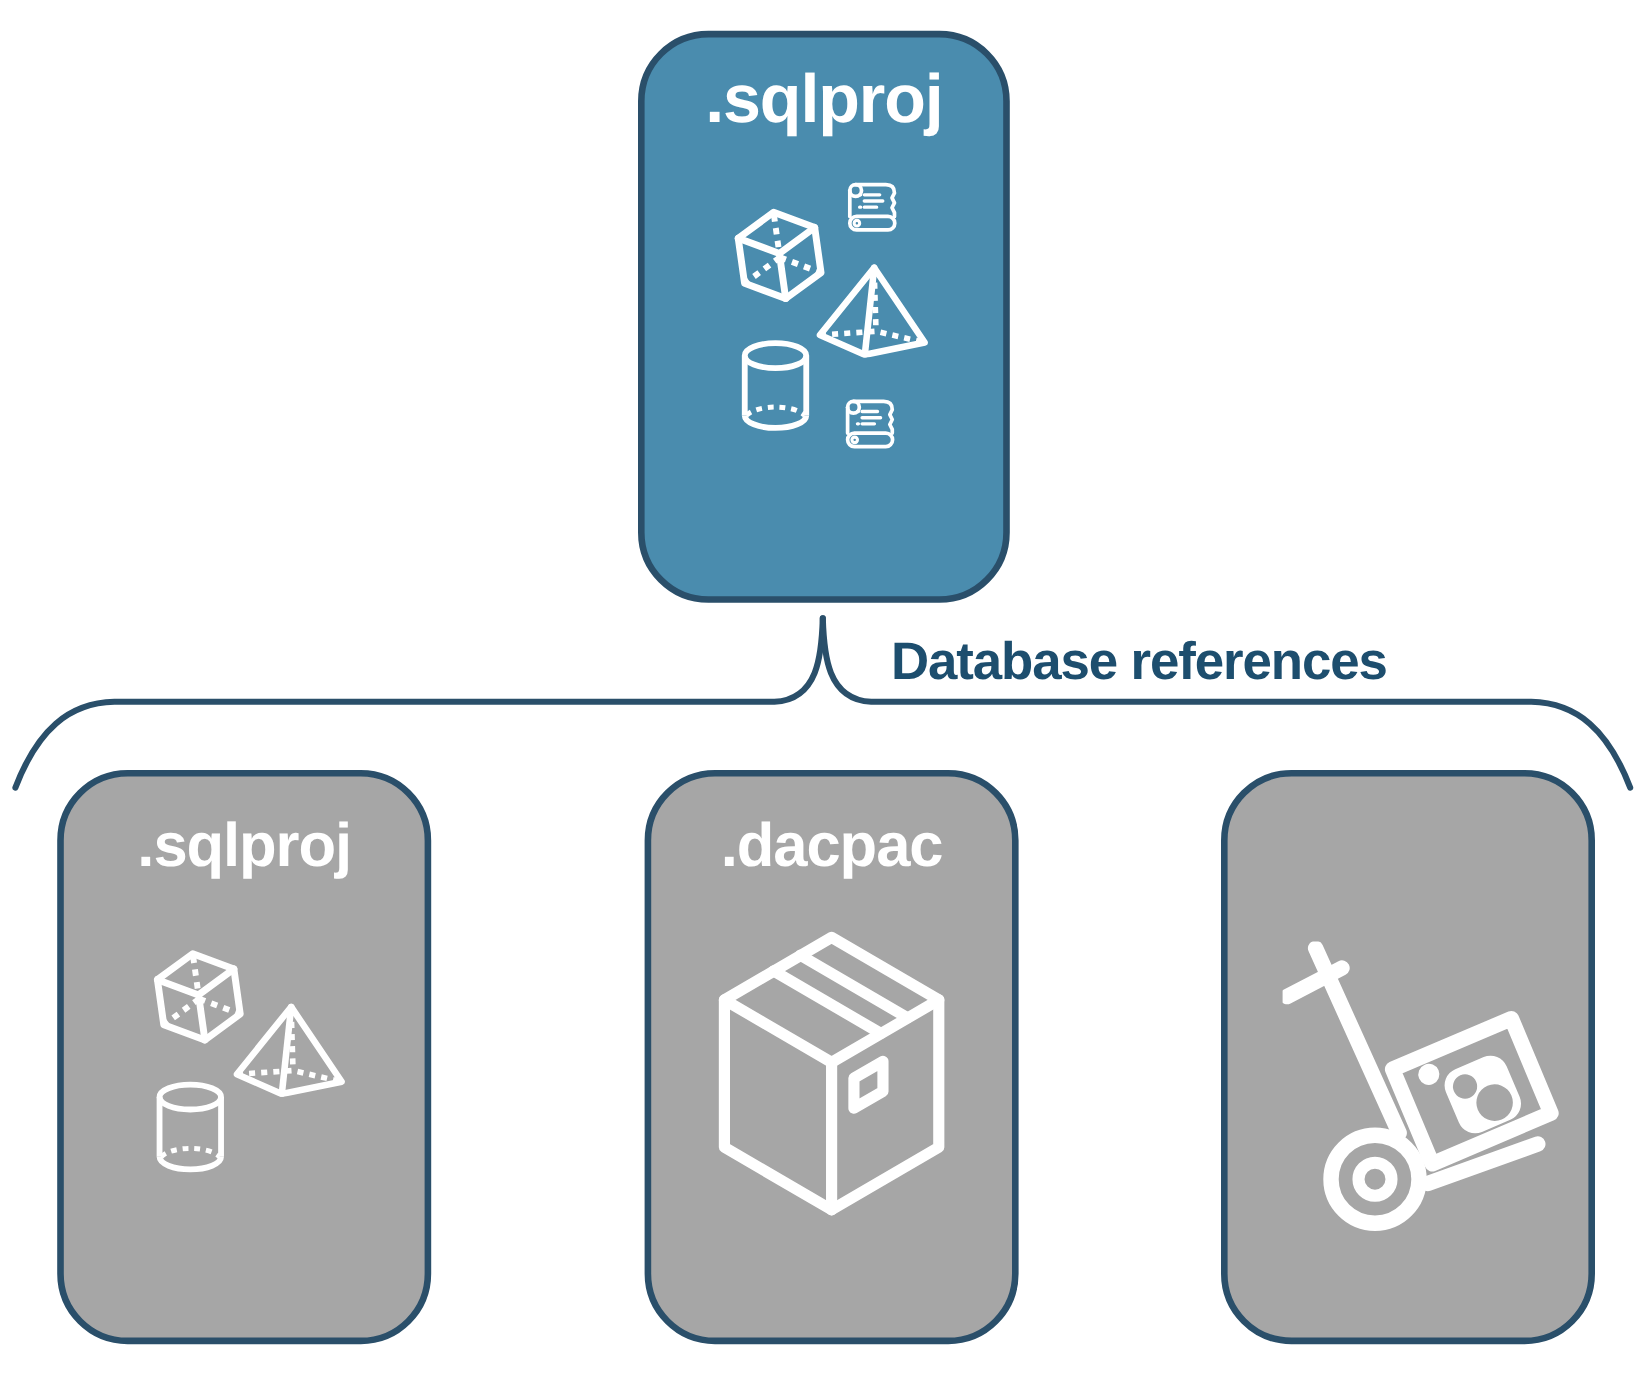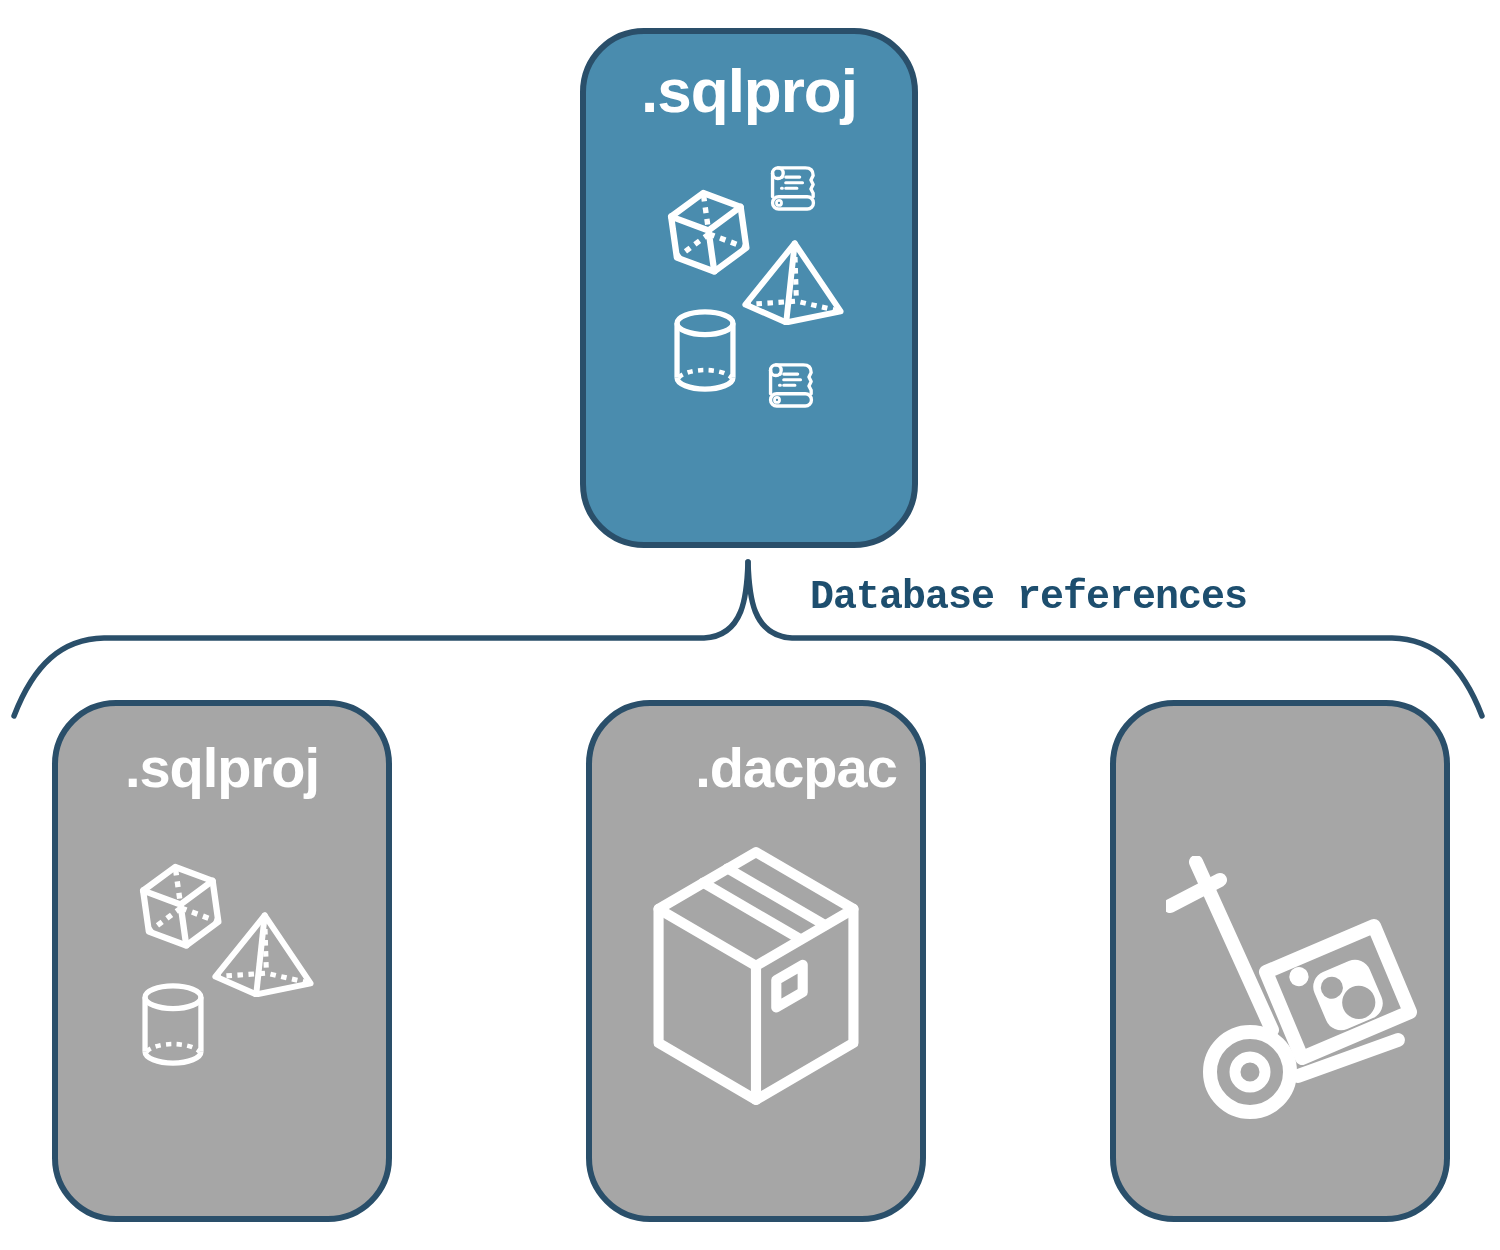--- a/index.html
+++ b/index.html
@@ -41,35 +41,34 @@
     text-align: center;
     color: var(--node-label-color, #ffffff);
     font-weight: bold;
     line-height: 1;
     letter-spacing: -1px;
     user-select: none;
   }
   .root-label  { left: 580px; top: 60px;  width: 338px; font-size: 62px; }
   .child-label { top: 740px; width: 340px; font-size: 56px; }
   .child-label-1 { left: 52px; }
-  .child-label-2 { left: 586px; padding-left: 40px; }
+  .child-label-2 { left: 586px; }
   .child-label-3 { left: 1110px; }
 
   .connector-label {
     position: absolute;
     left: 810px; top: 578px;
     width: 480px;
-    font-size: 40px;
+    font-size: 48px;
     font-weight: bold;
     line-height: 1;
     color: var(--connector-label-color, #1d4e6e);
     letter-spacing: -1px;
     white-space: nowrap;
     user-select: none;
-    font-family: Liberation Mono, monospace;
   }
 
   .brace {
     position: absolute;
     left: 0; top: 0;
     width: 1500px; height: 1250px;
     pointer-events: none;
   }
 
   .icon {

